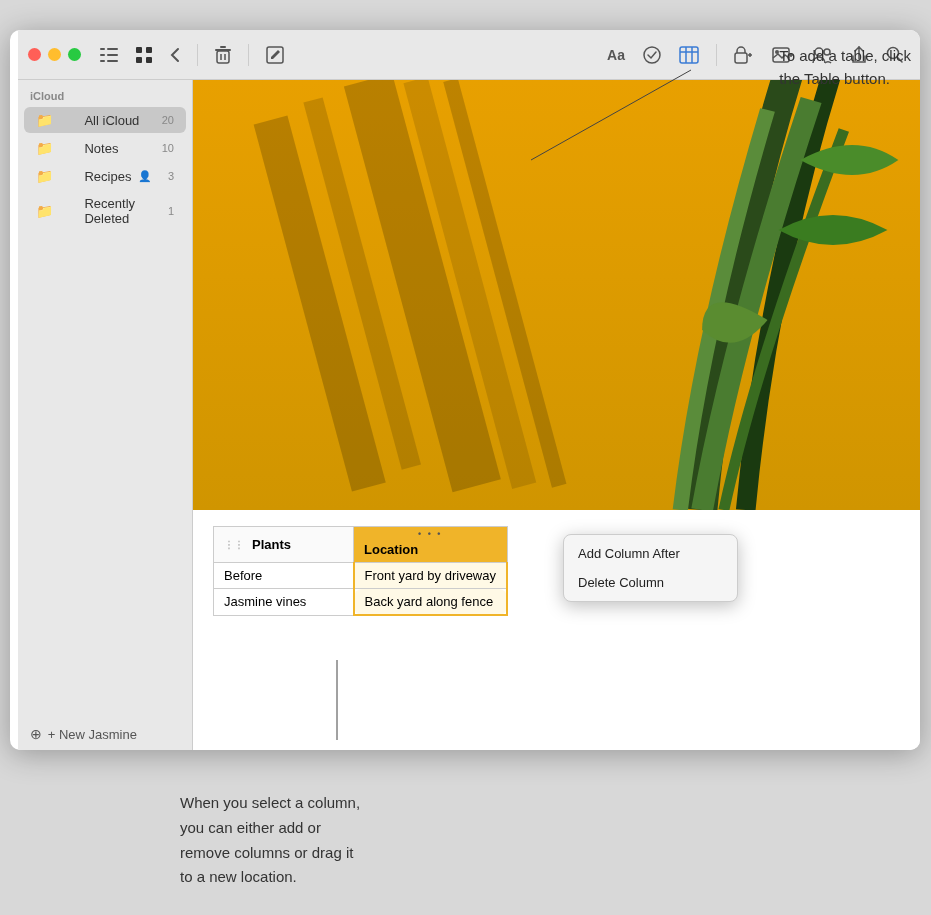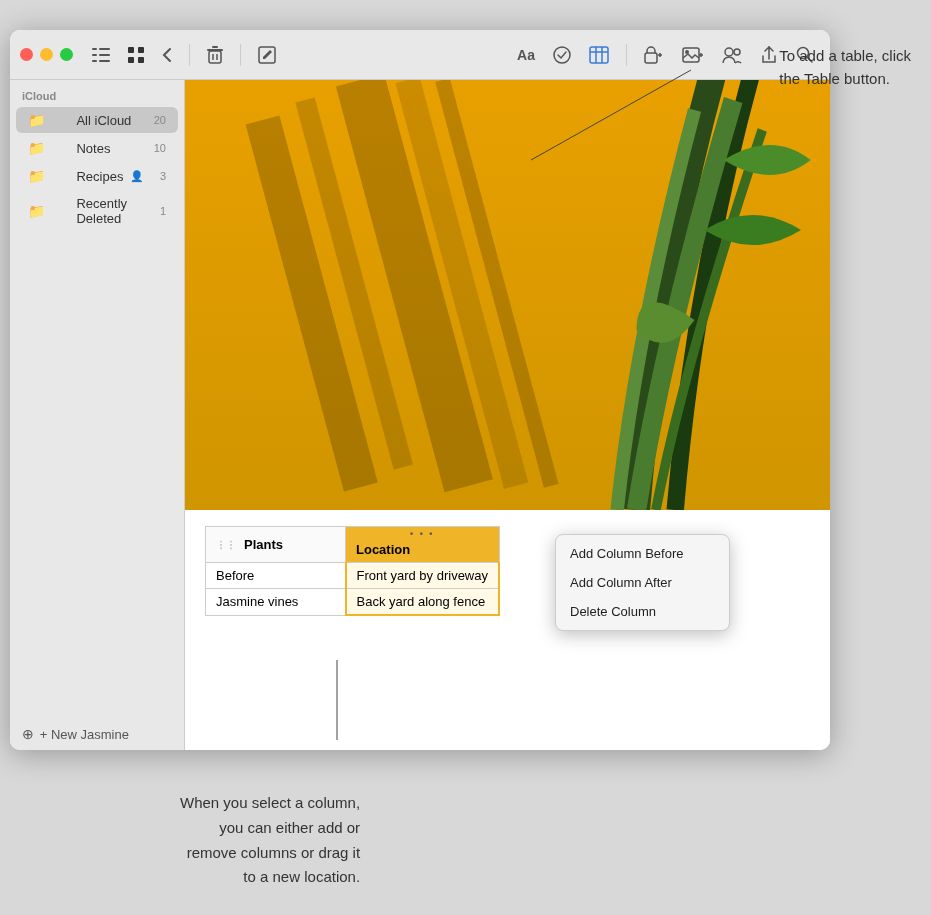--- a/index.html
+++ b/index.html
@@ -10,28 +10,29 @@
       font-family: -apple-system, BlinkMacSystemFont, 'SF Pro Text', sans-serif;
       overflow: hidden;
       position: relative;
     }
 
     
     .app-window {
       position: absolute;
       top: 30px;
       left: 10px;
-      width: 820px;
+      width: 910px;
       height: 720px;
       background: #fff;
       border-radius: 10px;
       box-shadow: 0 4px 30px rgba(0,0,0,0.3);
       display: flex;
       flex-direction: column;
       overflow: hidden;
+      padding-left: 8px;
     }
 
     
     .title-bar {
       display: flex;
       align-items: center;
       height: 50px;
       background: #e8e8e8;
       border-bottom: 1px solid #ccc;
       padding: 0 10px;
@@ -444,39 +445,38 @@
                 <td style="background:#fff9e6;border-left:2px solid #f0b429;border-right:2px solid #f0b429;">Front yard by driveway</td>
               </tr>
               <tr>
                 <td>Jasmine vines</td>
                 <td style="background:#fff9e6;border-left:2px solid #f0b429;border-right:2px solid #f0b429;border-bottom:2px solid #f0b429;border-radius:8px;">Back yard along fence</td>
               </tr>
             </tbody>
           </table>
 
           <div class="context-menu">
-            <div class="context-menu-item">Add Column Before</div>
             <div class="context-menu-item">Add Column After</div>
             <div class="context-menu-item">Delete Column</div>
           </div>
         </div>
       </div>
     </div>
   </div>
 
   <div class="callout-top" style="position:absolute;top:45px;right:20px;font-size:15px;color:#333;line-height:1.5;">
     <span>To add a table, click</span><br>
     <span>the Table button.</span>
   </div>
 
   <svg style="position:absolute;top:60px;right:230px;pointer-events:none;" width="220" height="120">
     <line x1="210" y1="10" x2="50" y2="100" stroke="#444" stroke-width="1"></line>
   </svg>
 
-  <div style="position:absolute;bottom:25px;left:180px;font-size:15px;color:#333;text-align:right;line-height:1.65;">
+  <div style="position:absolute;bottom:25px;left:180px;font-size:15px;color:#333;text-align:left;line-height:1.65;">
     <span>When you select a column,<br>you can either add or<br>remove columns or drag it<br>to a new location.</span>
   </div>
 
   <svg style="position:absolute;bottom:175px;left:332px;pointer-events:none;" width="10" height="80">
     <line x1="5" y1="0" x2="5" y2="80" stroke="#444" stroke-width="1"></line>
   </svg>
 
 </div>
 
 </body></html>

